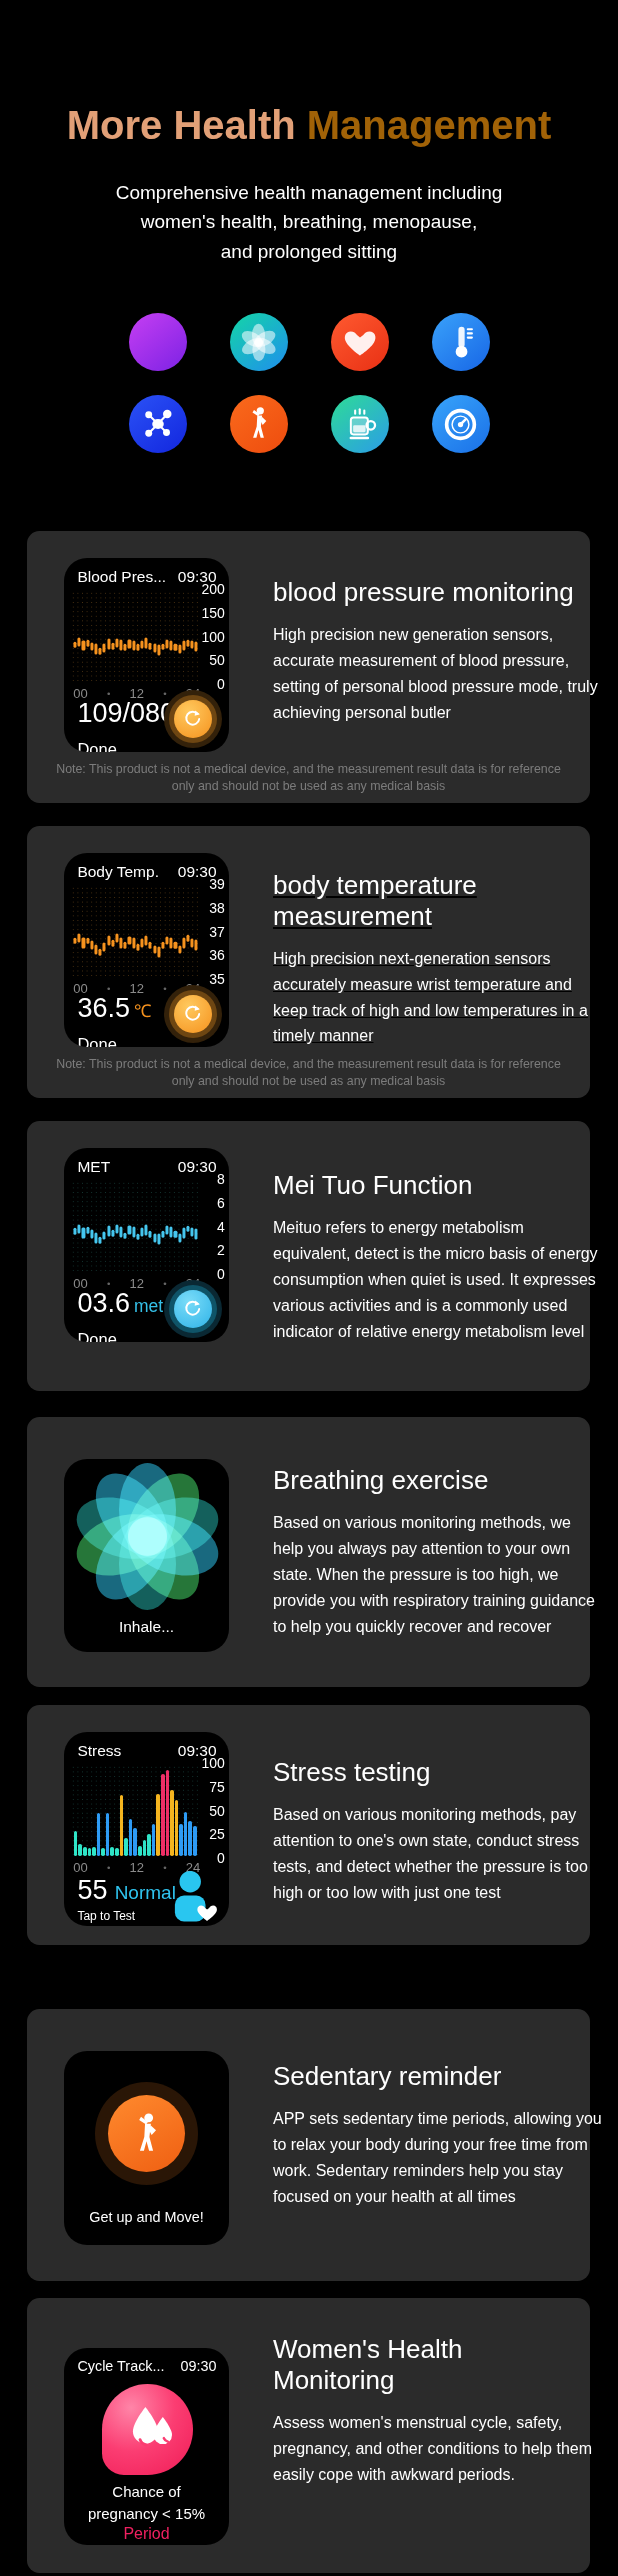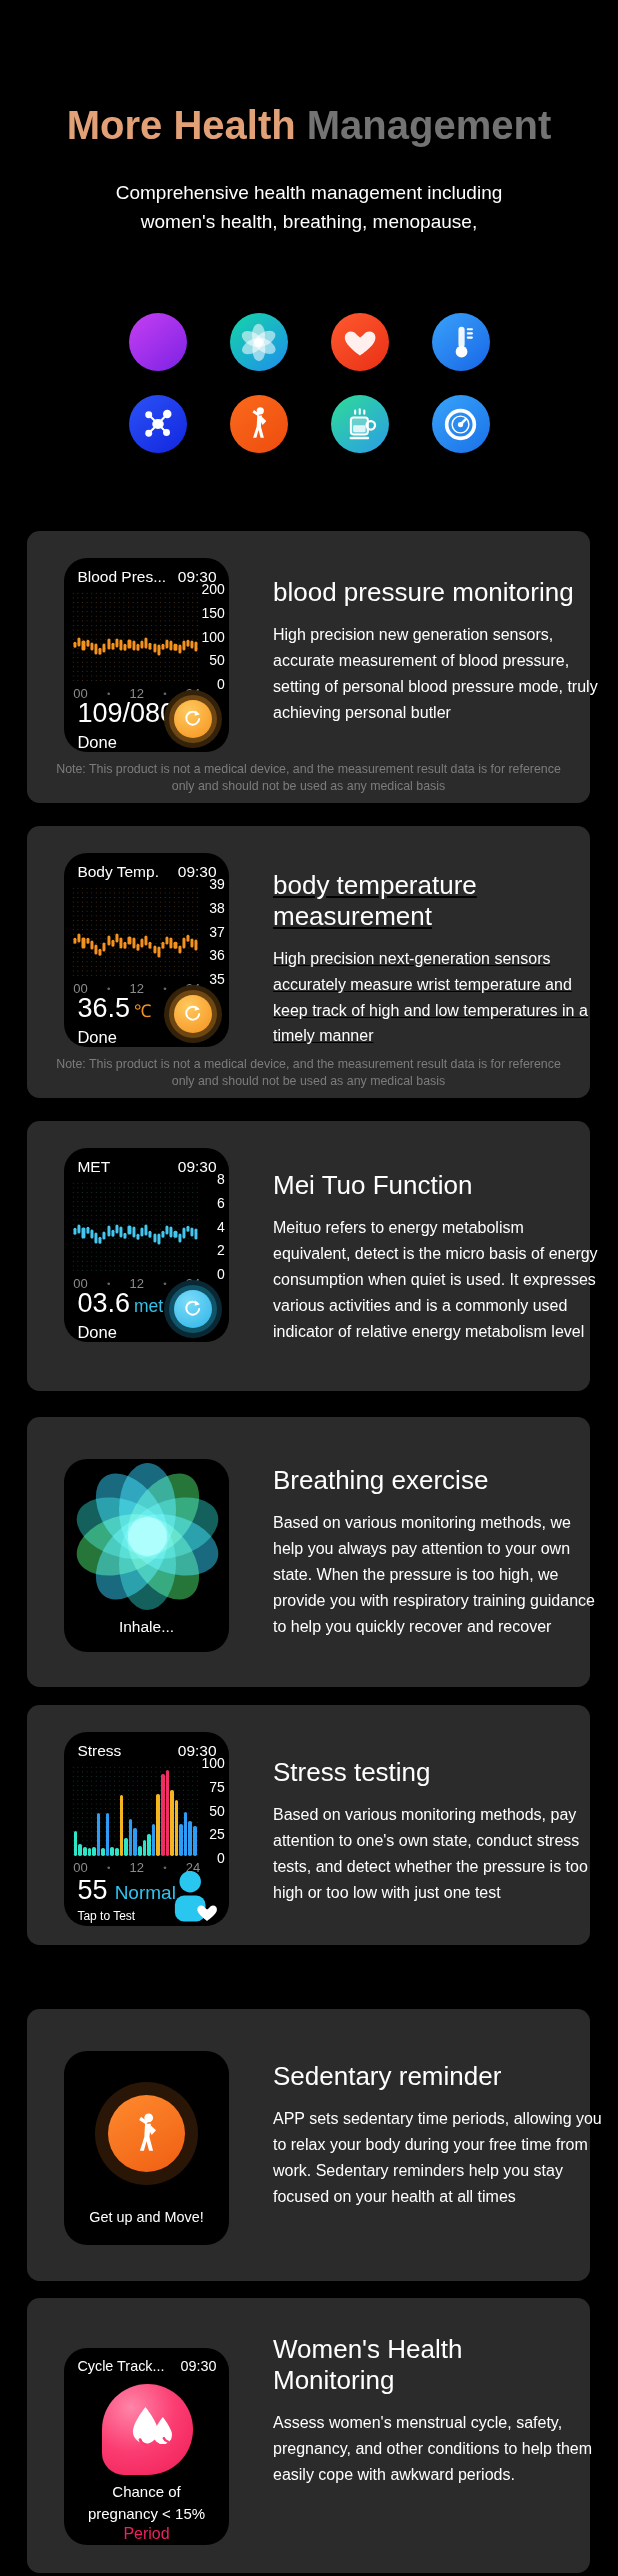--- a/index.html
+++ b/index.html
@@ -33,21 +33,21 @@
   .dash{position:absolute;width:3.1px;border-radius:1.5px;transform:translate(-50%,-50%);}
   .vbar{position:absolute;bottom:0;width:3.6px;border-radius:1.8px;}
   .ylab{position:absolute;right:4.1px;top:23px;height:111px;width:27px;display:flex;
         flex-direction:column;justify-content:space-between;align-items:flex-end;
         font-size:14px;color:#fff;}
   .xlab{position:absolute;left:9.3px;top:128px;width:127px;display:flex;
         justify-content:space-between;align-items:center;font-size:13px;color:#8b8b8b;}
   .xlab .xdot{font-size:9.8px;color:#666;}
   .bigval{position:absolute;left:13.4px;top:140px;font-size:27px;color:#fff;white-space:nowrap;}
   .bigval .unit{font-size:17.5px;margin-left:4.1px;}
-  .actline{position:absolute;left:13.4px;top:175px;font-size:16.5px;color:#fff;}
+  .actline{position:absolute;left:13.4px;top:182px;font-size:16.5px;color:#fff;}
   .refresh{position:absolute;right:7.2px;top:132px;width:58px;height:58px;border-radius:50%;
            display:flex;align-items:center;justify-content:center;border:none;padding:0;cursor:pointer;}
   .rf-mid{width:48px;height:48px;border-radius:50%;display:flex;align-items:center;justify-content:center;}
   .rf-btn{width:38px;height:38px;border-radius:50%;display:flex;align-items:center;justify-content:center;}
   .rf-orange{background:#33210a;} .rf-orange .rf-mid{background:#6e4612;}
   .rf-orange .rf-btn{background:radial-gradient(circle at 38% 30%, #ffc95e, #f5921e);}
   .rf-cyan{background:#0a2833;} .rf-cyan .rf-mid{background:#0f5468;}
   .rf-cyan .rf-btn{background:radial-gradient(circle at 38% 30%, #7adcf8, #2fb3e8);}
   
   .cardtext{position:absolute;left:246px;width:330px;}
@@ -70,24 +70,25 @@
   .blob{position:absolute;left:50%;top:36px;margin-left:-45px;width:91px;height:91px;
         background:radial-gradient(circle at 32% 26%, #ff85a8 0%, #fb3d72 48%, #ef1c56 100%);
         border-radius:50% 50% 50% 24%;display:flex;align-items:center;justify-content:center;}
   .stress-person{position:absolute;right:12.4px;top:138px;}
 </style>
 </head>
 <body>
 
 <div id="page">
 
-  <div class="h1"><span style="color:#e2a077;">More Health </span><span style="color:#737373;text-align:right;">Management</span></div>
+  <div class="h1"><span style="color:#e2a077;">More Health </span><span style="color:#a16207;text-align:right;">Management</span></div>
   <div class="sub">
     <div>Comprehensive health management including</div>
     <div>women's health, breathing, menopause,</div>
+    <div>and prolonged sitting</div>
   </div>
 
   <div class="icon-rows">
     <div class="icon-row">
       <div class="appicon" style="background: linear-gradient(140deg, rgb(198, 63, 242), rgb(124, 34, 228));">
         <svg width="34" height="34" viewBox="0 0 44 44">
             <path d="M28 5 A15 15 0 1 0 28 39 A11.5 11.5 0 1 1 28 5 Z" fill="#fff" opacity="0.96" transform="rotate(-18 22 22)"></path>
           </svg>
       </div>
       <div class="appicon" style="background: linear-gradient(140deg, rgb(20, 214, 166), rgb(31, 142, 238));">

